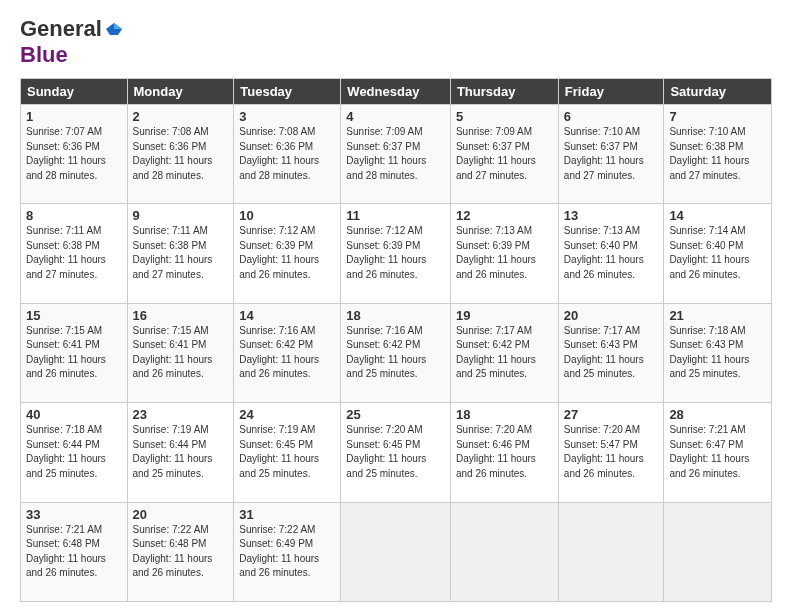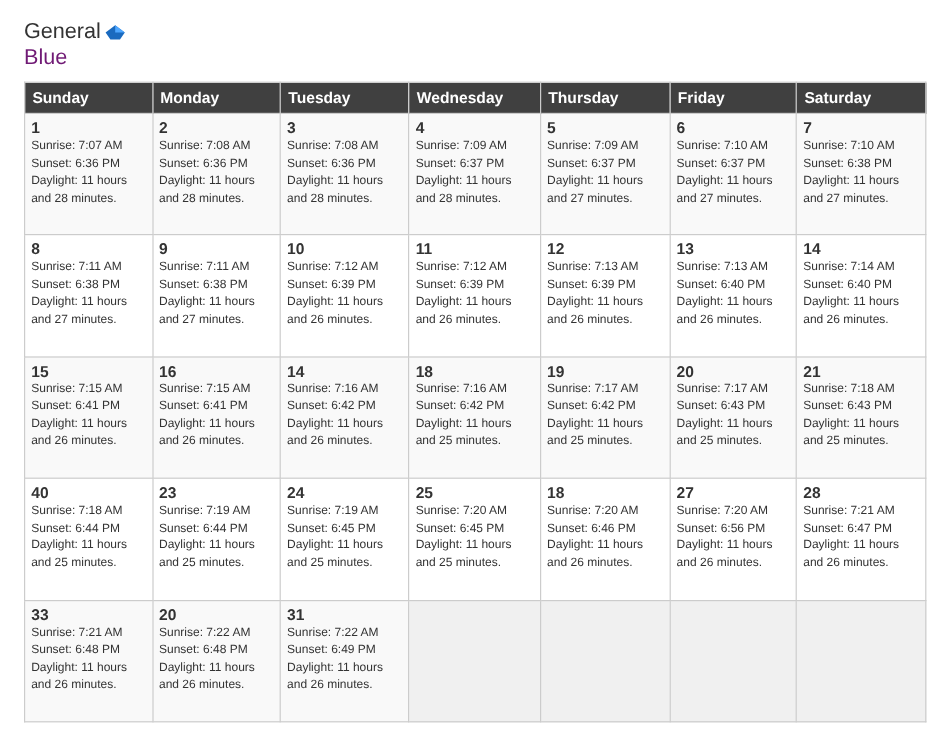--- a/index.html
+++ b/index.html
@@ -24,22 +24,22 @@
       margin-bottom: 10px;
     }
     .logo {
       display: flex;
       flex-direction: column;
       align-items: flex-start;
     }
     .logo-text {
       display: flex;
       align-items: center;
-      font-size: 18px;
-      font-weight: normal;
+      font-size: 22px;
+      font-weight: bold;
       color: #333;
     }
     .logo-general { color: #333; }
     .logo-blue { color: #701a75; }
     .header-right {
       text-align: right;
     }
     .month-title {
       font-size: 32px;
       font-weight: bold;
@@ -313,21 +313,21 @@
           <td>
             <span class="day-number">18</span>
             <div class="day-info">Sunrise: 7:20 AM
 Sunset: 6:46 PM
 Daylight: 11 hours
 and 26 minutes.</div>
           </td>
           <td>
             <span class="day-number">27</span>
             <div class="day-info">Sunrise: 7:20 AM
-Sunset: 6:56 PM
+Sunset: 5:47 PM
 Daylight: 11 hours
 and 26 minutes.</div>
           </td>
           <td>
             <span class="day-number">28</span>
             <div class="day-info">Sunrise: 7:21 AM
 Sunset: 6:47 PM
 Daylight: 11 hours
 and 26 minutes.</div>
           </td>

